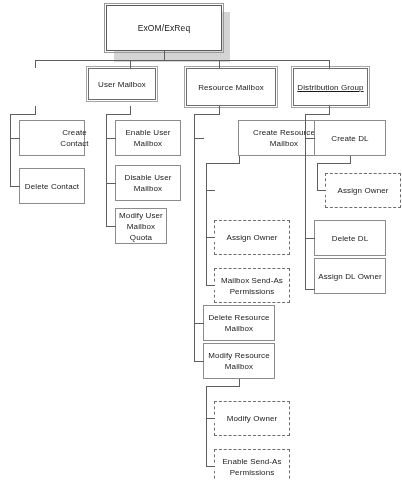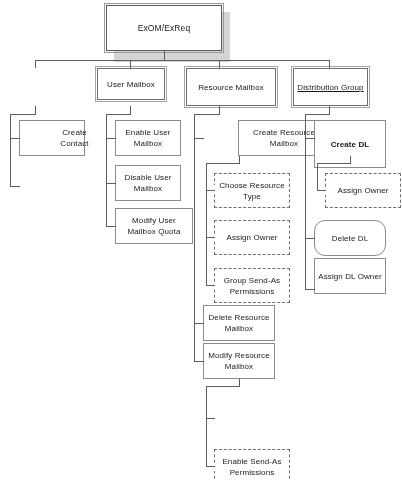--- a/index.html
+++ b/index.html
@@ -103,56 +103,59 @@
 
   <div class="ln v z2" style="left:164px; top:51px; height:9px;"></div>
 
   <div class="ln h" style="left:35px; top:60px; width:294px;"></div>
 
   <div class="ln v" style="left:35px; top:60px; height:8px;"></div>
   <div class="ln v" style="left:130px; top:60px; height:8px;"></div>
   <div class="ln v" style="left:219px; top:60px; height:8px;"></div>
   <div class="ln v" style="left:329px; top:60px; height:8px;"></div>
 
-  <div class="node lvl2" style="left:97px; top:68px; width:68px; height:32px;">
+  <div class="node lvl2" style="left:88px; top:68px; width:68px; height:32px;">
     <span class="lbl">User Mailbox</span>
   </div>
   <div class="node lvl2" style="left:186px; top:68px; width:90px; height:38px;">
     <span class="lbl">Resource Mailbox</span>
   </div>
   <div class="node lvl2" style="left:293px; top:68px; width:75px; height:38px;text-decoration:underline;">
     <span class="lbl">Distribution Group</span>
   </div>
 
   <div class="ln v" style="left:35px; top:106px; height:8px;"></div>
   <div class="ln h" style="left:10px; top:114px; width:26px;"></div>
   <div class="ln v" style="left:10px; top:114px; height:72px;"></div>
   <div class="ln h" style="left:10px; top:138px; width:10px;"></div>
   <div class="ln h" style="left:10px; top:186px; width:10px;"></div>
 
   <div class="node leaf" style="left:19px; top:120px; width:66px; height:36px;padding-left:48px;">
     <span class="lbl">Create Contact</span>
+  </div>
+  <div class="node leaf" style="left:19px; top:168px; width:66px; height:36px;">
+    <span class="lbl">Delete Contact</span>
   </div>
 
   <div class="ln v" style="left:130px; top:106px; height:8px;"></div>
   <div class="ln h" style="left:106px; top:114px; width:25px;"></div>
   <div class="ln v" style="left:106px; top:114px; height:112px;"></div>
   <div class="ln h" style="left:106px; top:138px; width:10px;"></div>
   <div class="ln h" style="left:106px; top:183px; width:10px;"></div>
   <div class="ln h" style="left:106px; top:226px; width:10px;"></div>
 
   <div class="node leaf" style="left:115px; top:120px; width:66px; height:36px;align-items:center;">
     <span class="lbl">Enable User
 Mailbox</span>
   </div>
   <div class="node leaf" style="left:115px; top:165px; width:66px; height:36px;">
     <span class="lbl">Disable User
 Mailbox</span>
   </div>
-  <div class="node leaf" style="left:115px; top:208px; width:78px; height:36px;justify-content:center;">
+  <div class="node leaf" style="left:115px; top:208px; width:52px; height:36px;justify-content:center;">
     <span class="lbl">Modify User
 Mailbox Quota</span>
   </div>
 
   <div class="ln v" style="left:219px; top:106px; height:8px;"></div>
   <div class="ln h" style="left:194px; top:114px; width:26px;"></div>
   <div class="ln v" style="left:194px; top:114px; height:247px;"></div>
   <div class="ln h" style="left:194px; top:138px; width:10px;"></div>
   <div class="ln h" style="left:194px; top:323px; width:10px;"></div>
   <div class="ln h" style="left:194px; top:361px; width:10px;"></div>
@@ -162,77 +165,76 @@
 Mailbox</span>
   </div>
 
   <div class="ln v" style="left:239px; top:156px; height:7px;"></div>
   <div class="ln h" style="left:206px; top:163px; width:34px;"></div>
   <div class="ln v" style="left:206px; top:163px; height:122px;"></div>
   <div class="ln h" style="left:206px; top:190px; width:9px;"></div>
   <div class="ln h" style="left:206px; top:237px; width:9px;"></div>
   <div class="ln h" style="left:206px; top:285px; width:9px;"></div>
 
-  <div class="node dashed" style="left:214px; top:173px; width:76px; height:35px;">
-    <span class="gap" style="top:11px; height:8px;"></span>
-    <span class="lbl">Choose Resource
-Type</span>
-  </div>
   <div class="node dashed" style="left:214px; top:220px; width:76px; height:35px;">
     <span class="gap" style="top:13px; height:8px;"></span>
     <span class="lbl">Assign Owner</span>
   </div>
   <div class="node dashed" style="left:214px; top:268px; width:76px; height:35px;">
     <span class="gap" style="top:13px; height:8px;"></span>
-    <span class="lbl">Group Send-As
+    <span class="lbl">Mailbox Send-As
 Permissions</span>
   </div>
 
   <div class="node leaf" style="left:203px; top:305px; width:72px; height:36px;">
     <span class="lbl">Delete Resource
 Mailbox</span>
   </div>
   <div class="node leaf" style="left:203px; top:343px; width:72px; height:36px;">
     <span class="lbl">Modify Resource
 Mailbox</span>
   </div>
 
   <div class="ln v" style="left:239px; top:379px; height:7px;"></div>
   <div class="ln h" style="left:206px; top:386px; width:34px;"></div>
   <div class="ln v" style="left:206px; top:386px; height:80px;"></div>
   <div class="ln h" style="left:206px; top:418px; width:9px;"></div>
   <div class="ln h" style="left:206px; top:466px; width:9px;"></div>
 
+  <div class="node dashed" style="left:214px; top:401px; width:76px; height:35px;">
+    <span class="gap" style="top:13px; height:8px;"></span>
+    <span class="lbl">Modify Owner</span>
+  </div>
   <div class="node dashed" style="left:214px; top:449px; width:76px; height:35px;">
     <span class="gap" style="top:13px; height:8px;"></span>
     <span class="lbl">Enable Send-As
 Permissions</span>
   </div>
 
   <div class="ln v" style="left:329px; top:106px; height:8px;"></div>
   <div class="ln h" style="left:305px; top:114px; width:25px;"></div>
   <div class="ln v" style="left:305px; top:114px; height:176px;"></div>
   <div class="ln h" style="left:305px; top:138px; width:10px;"></div>
   <div class="ln h" style="left:305px; top:238px; width:10px;"></div>
   <div class="ln h" style="left:305px; top:289px; width:10px;"></div>
 
-  <div class="node leaf" style="left:314px; top:120px; width:72px; height:48px;font-weight:bold;">
+  <div class="node leaf" style="left:314px; top:120px; width:72px; height:36px;">
     <span class="lbl">Create DL</span>
   </div>
 
   <div class="ln v" style="left:350px; top:156px; height:7px;"></div>
   <div class="ln h" style="left:317px; top:163px; width:34px;"></div>
   <div class="ln v" style="left:317px; top:163px; height:27px;"></div>
   <div class="ln h" style="left:317px; top:190px; width:9px;"></div>
 
   <div class="node dashed" style="left:325px; top:173px; width:76px; height:35px;">
     <span class="gap" style="top:13px; height:8px;"></span>
     <span class="lbl">Assign Owner</span>
   </div>
 
-  <div class="node leaf" style="left:314px; top:220px; width:72px; height:36px;border-radius:11px;">
+  <div class="node leaf" style="left:314px; top:220px; width:72px; height:36px;">
     <span class="lbl">Delete DL</span>
   </div>
   <div class="node leaf" style="left:314px; top:258px; width:72px; height:36px;">
     <span class="lbl">Assign DL Owner</span>
   </div>
 
 </div>
 
 </body></html>

